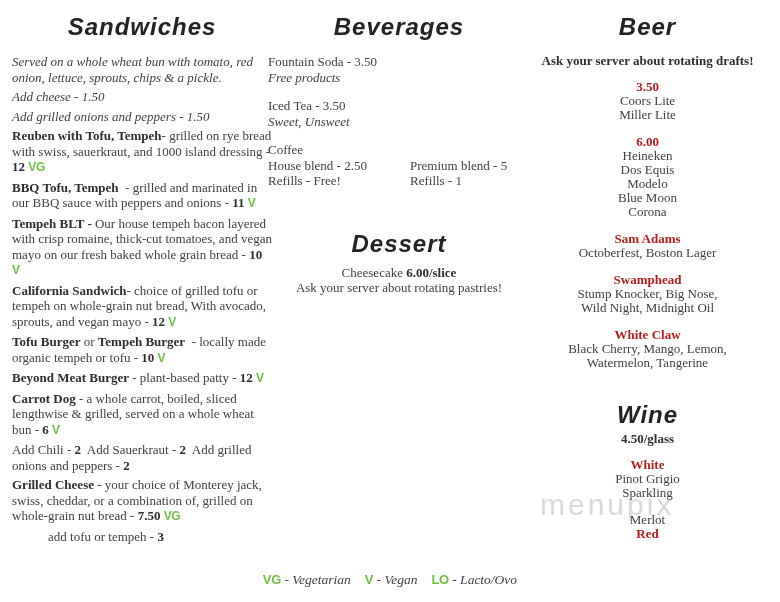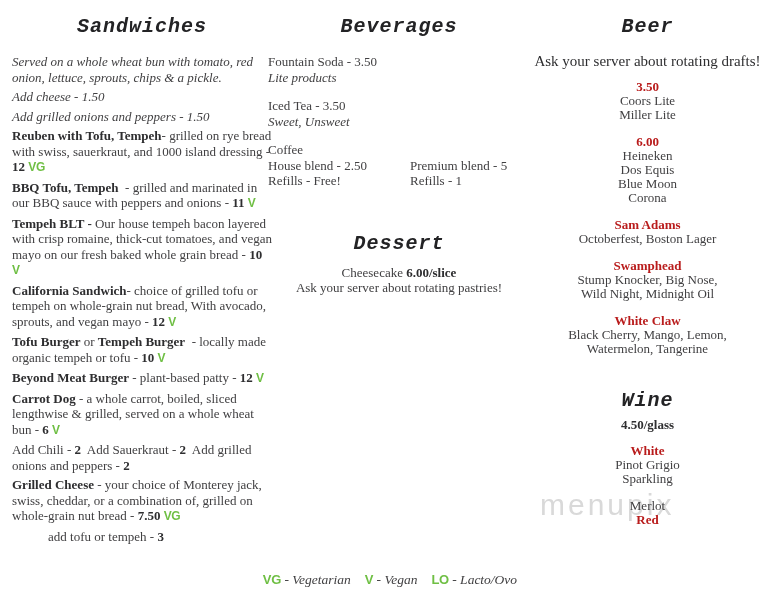--- a/index.html
+++ b/index.html
@@ -6,22 +6,22 @@
   .menu {
     position:relative; width:780px; height:602px; background:#ffffff;
     font-family:"Liberation Serif", serif; color:#414042; overflow:hidden;
   }
   .col { position:absolute; top:12px; z-index:1; }
   .col-left  { left:12px;  width:260px; font-size:13px; line-height:15.5px; }
   .col-mid   { left:268px; width:262px; font-size:13px; line-height:15.5px; }
   .col-right { left:525px; width:245px; font-size:13px; line-height:14px; text-align:center; }
 
   .script-title {
-    font-family:Liberation Mono, monospace; font-style:italic; font-weight:700;
-    font-size:20px; line-height:30px; text-align:center; color:#232325;
+    font-family:Liberation Sans, sans-serif; font-style:italic; font-weight:700;
+    font-size:24px; line-height:30px; text-align:center; color:#232325;
     margin:0 0 12px 0; letter-spacing:1px;
   }
 
   
   .para { margin:0 0 4px 0; }
   .para.addon { padding-left:36px; }
   .seg-r { font-weight:400; }
   .seg-b { font-weight:700; color:#2e2e30; }
   .seg-i { font-style:italic; }
   .seg-g {
@@ -35,21 +35,21 @@
   .bev-cols { display:flex; }
   .bev-col-left { width:142px; }
   .bev-col-right { flex:1; }
 
   
   .dessert { margin-top:40px; text-align:center; }
   .dessert .script-title { margin-bottom:6px; }
   .center { margin:0; }
 
   
-  .beer-note { font-weight:400; color:#2e2e30; font-size:15px; margin:4px 0 12px 0; }
+  .beer-note { font-weight:700; color:#2e2e30; font-size:13px; margin:4px 0 12px 0; }
   .cgroup { margin:0 0 13px 0; }
   .bold { font-weight:700; color:#b91c1c; }
   .wine { margin-top:30px; }
   .wine .script-title { margin-bottom:2px; }
   .wine-price { font-weight:700; color:#2e2e30; margin:0 0 12px 0; }
 
   
   .legend {
     position:absolute; left:0; right:0; top:572px; text-align:center;
     font-size:13.5px; z-index:1;
@@ -92,21 +92,21 @@
         <p class="para item"><span class="seg-b">Grilled Cheese</span><span class="seg-r"> - your choice of Monterey jack, swiss, cheddar, or a combination of, grilled on whole-grain nut bread - </span><span class="seg-b">7.50 </span><span class="seg-g" style="color: rgb(111, 191, 68);">VG</span></p>
         <p class="para addon"><span class="seg-r">add tofu or tempeh - </span><span class="seg-b">3</span></p>
       </div>
   </section>
 
   <section class="col col-mid">
     <h2 class="script-title">Beverages</h2>
     <div id="beverage-list">
         <div class="bev-group">
           <p class="line seg-r">Fountain Soda - 3.50</p>
-          <p class="line seg-i">Lite products</p>
+          <p class="line seg-i">Free products</p>
         </div>
         <div class="bev-group">
           <p class="line seg-r">Iced Tea - 3.50</p>
           <p class="line seg-i">Sweet, Unsweet</p>
         </div>
         <div class="bev-group">
           <p class="line seg-r">Coffee</p>
           <div class="bev-cols">
             <div class="bev-col-left">
               <p class="line">House blend - 2.50</p>
@@ -132,20 +132,21 @@
     <div id="beer-groups">
         <div class="cgroup">
           <p class="line bold">3.50</p>
           <p class="line">Coors Lite</p>
           <p class="line">Miller Lite</p>
         </div>
         <div class="cgroup">
           <p class="line bold">6.00</p>
           <p class="line">Heineken</p>
           <p class="line">Dos Equis</p>
+          <p class="line">Modelo</p>
           <p class="line">Blue Moon</p>
           <p class="line">Corona</p>
         </div>
         <div class="cgroup">
           <p class="line bold">Sam Adams</p>
           <p class="line">Octoberfest, Boston Lager</p>
         </div>
         <div class="cgroup">
           <p class="line bold">Swamphead</p>
           <p class="line">Stump Knocker, Big Nose,</p>

